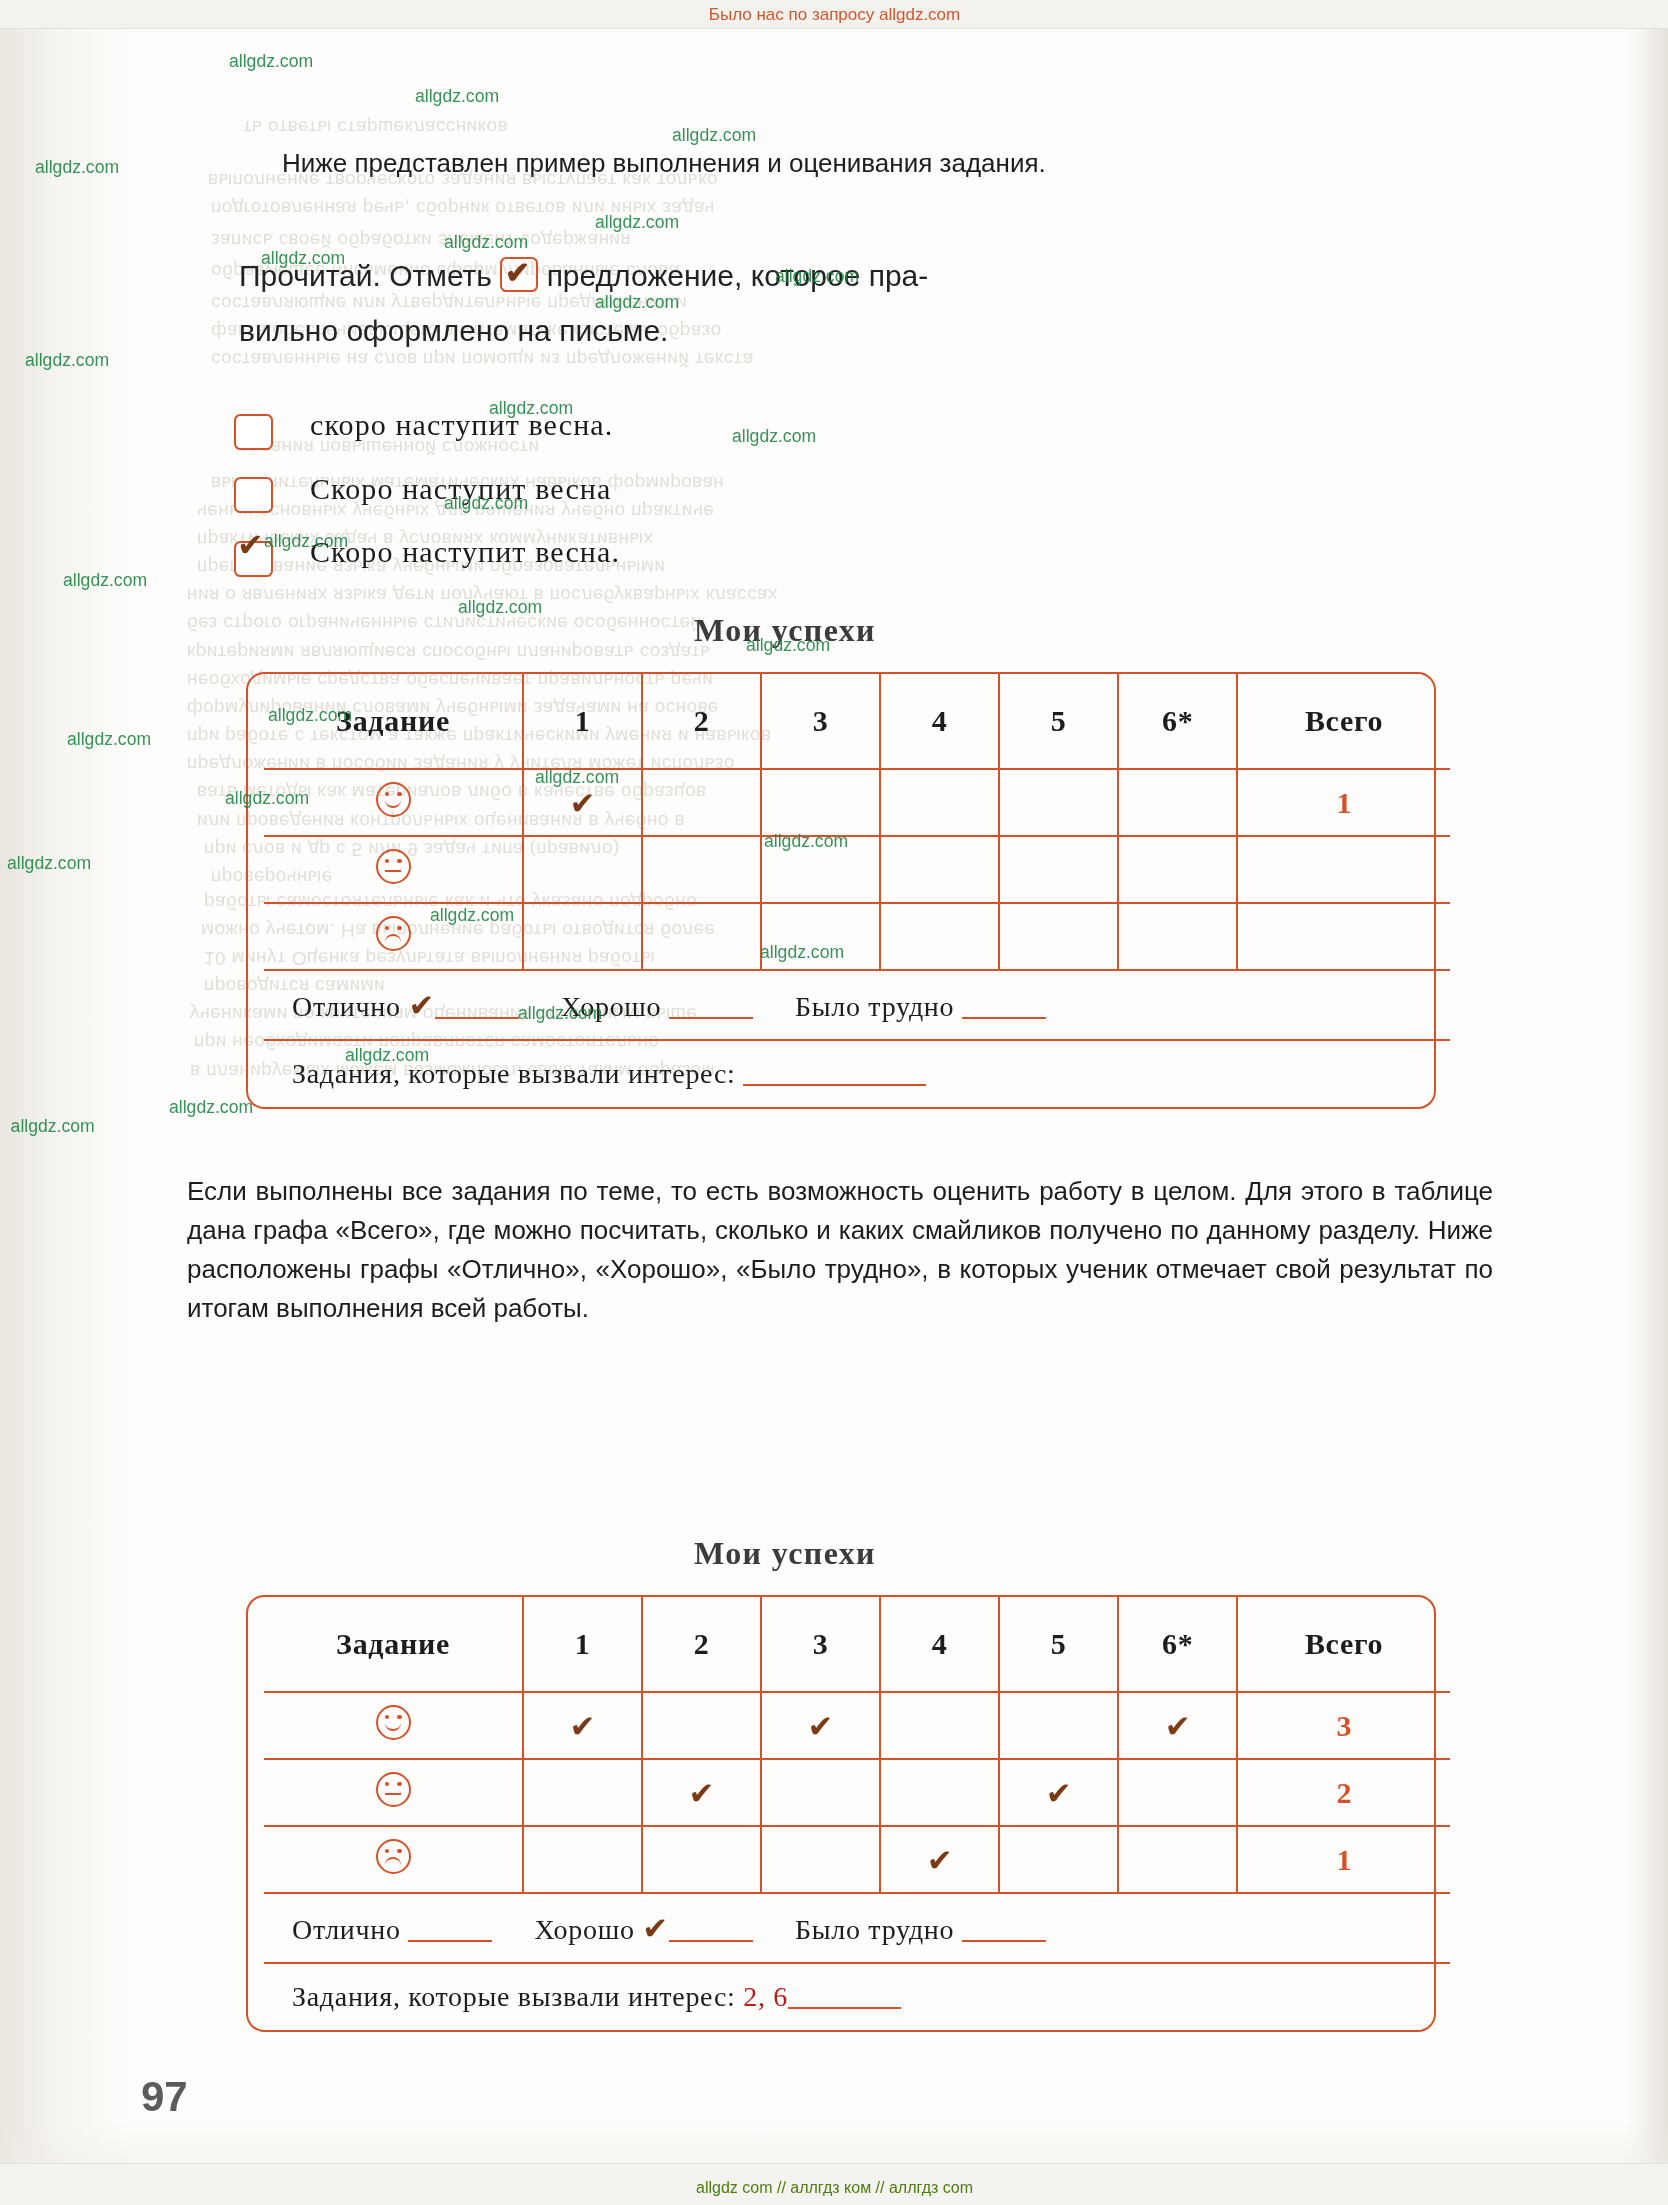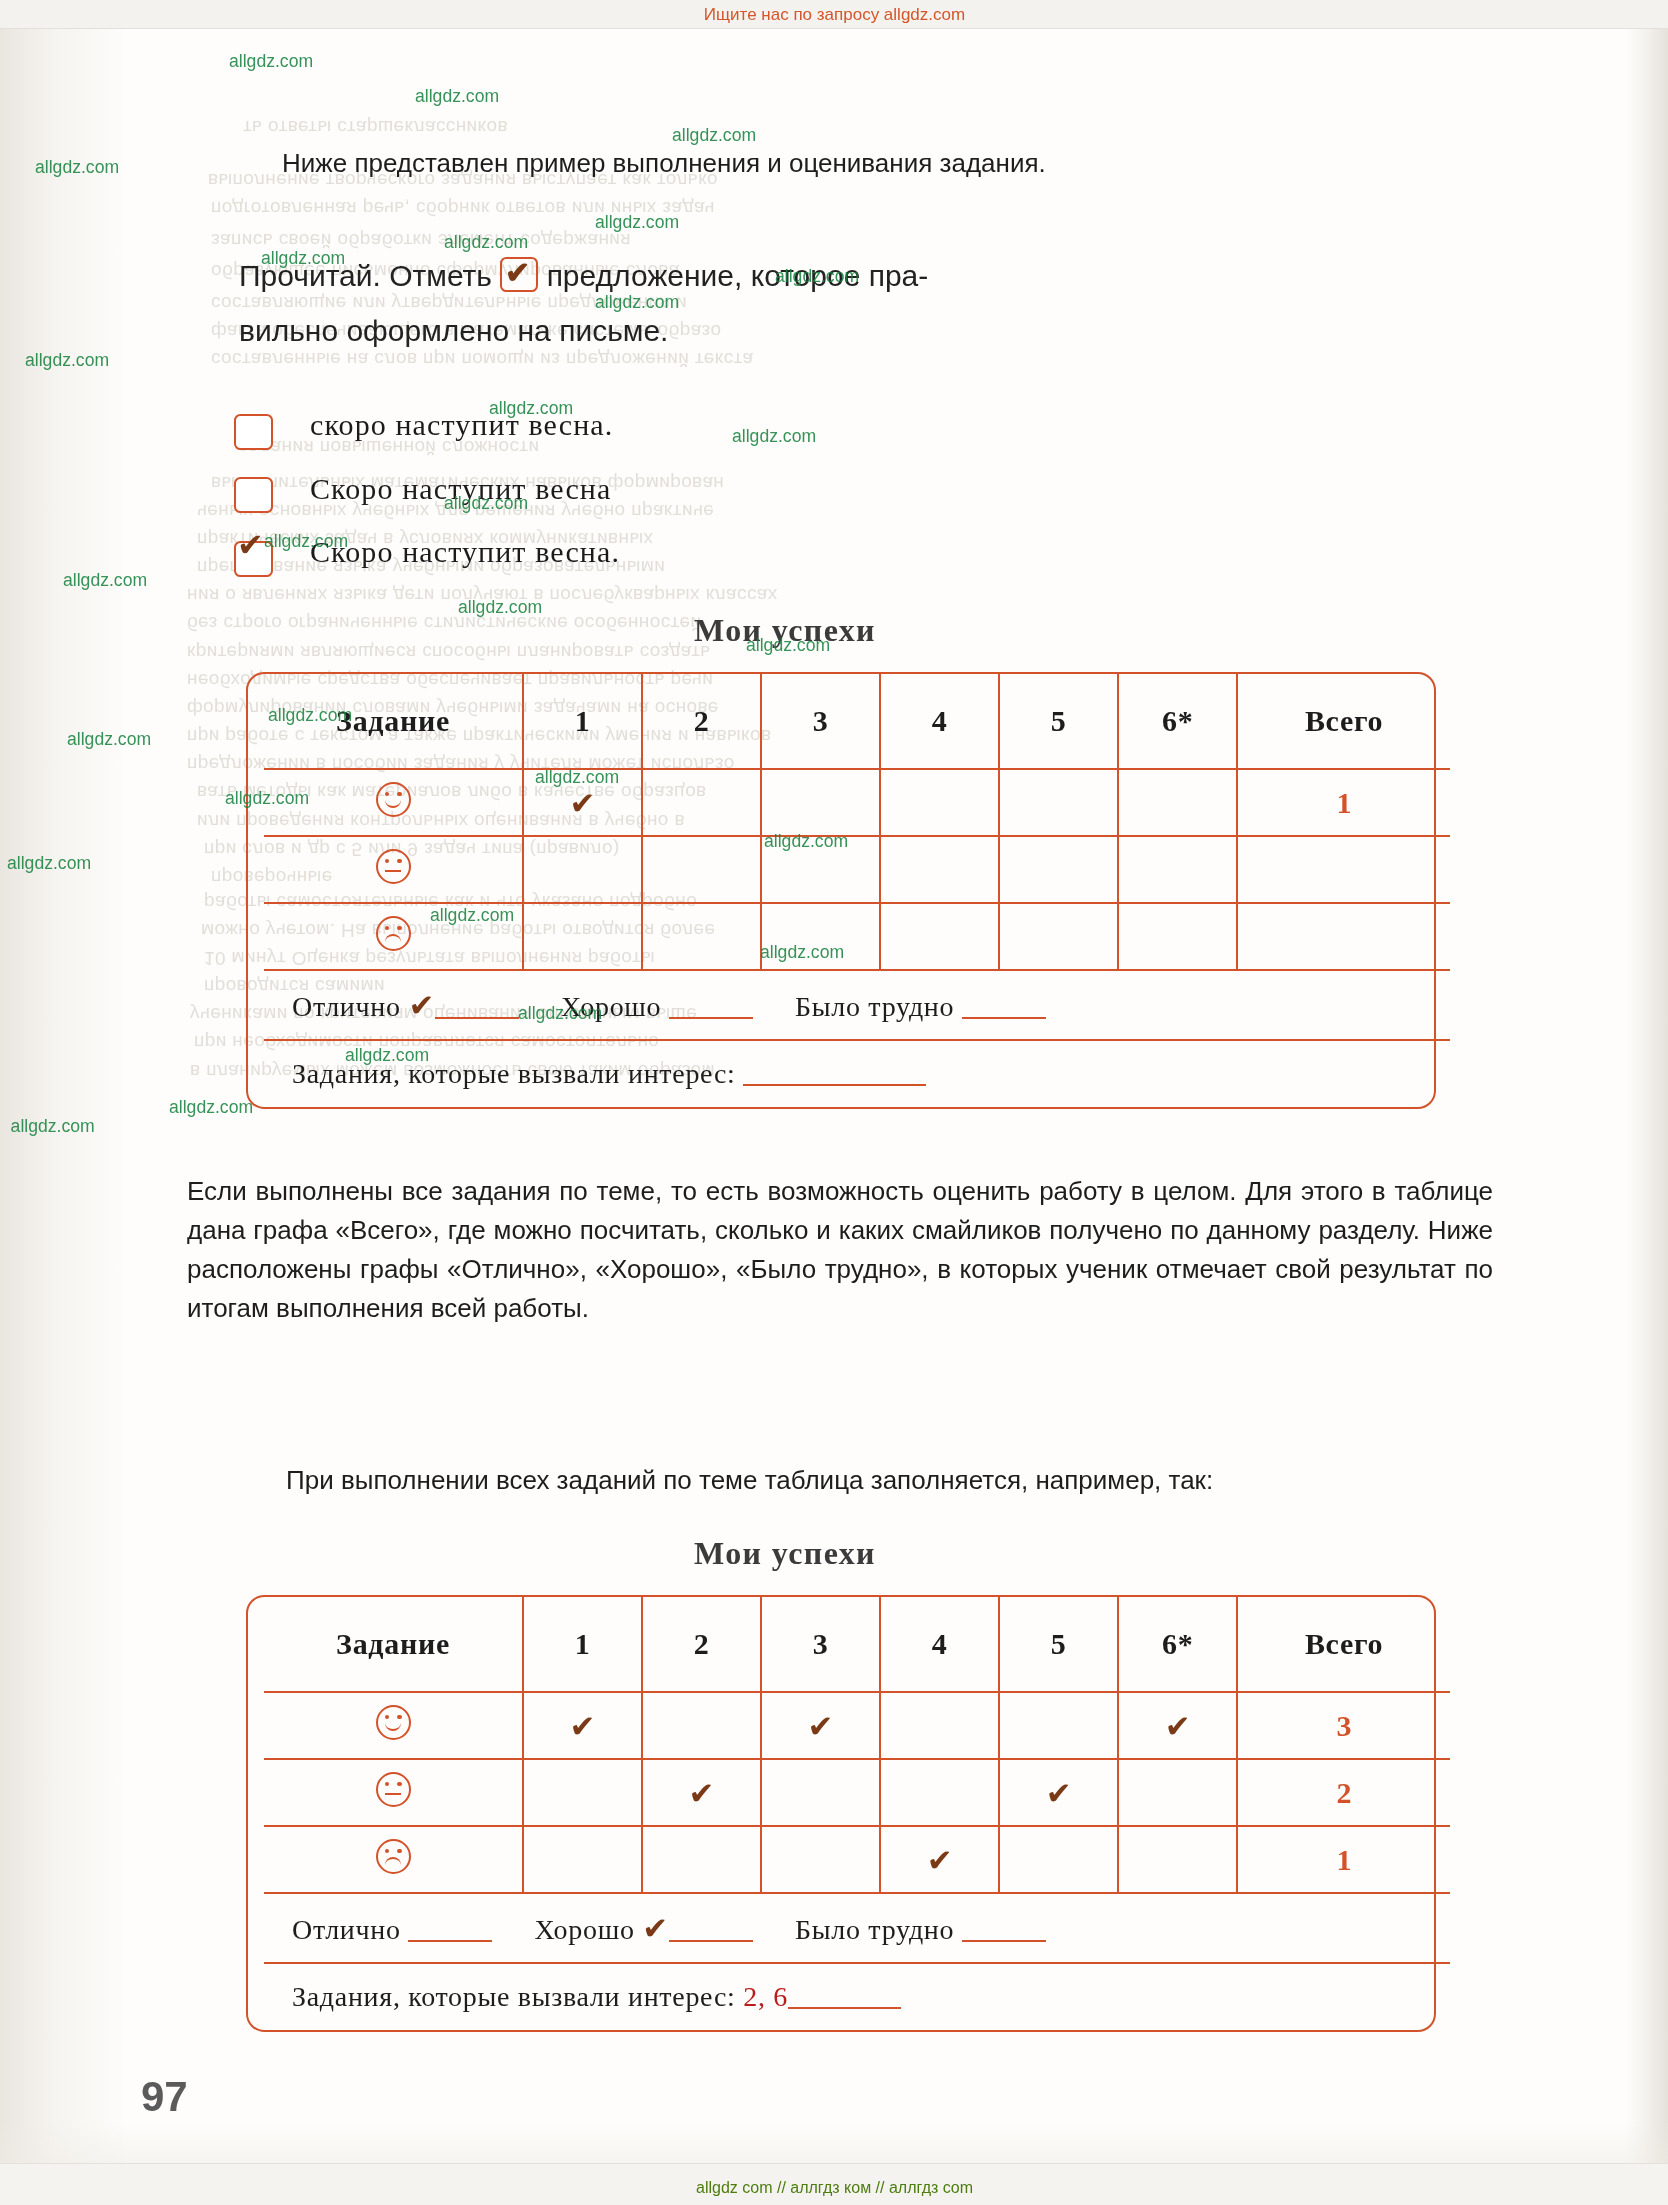--- a/index.html
+++ b/index.html
@@ -125,21 +125,21 @@
 </style>
 </head>
 <body>
 
 <div class="page">
   <div class="edge-left"></div>
   <div class="edge-right"></div>
   <div class="edge-bottom"></div>
 
   <div class="topbar">
-    <div class="t">Ищите нас по запросу allgdz.com</div>
+    <div class="t">Было нас по запросу allgdz.com</div>
   </div>
 
   <div class="content">
 
     <div id="ghost-layer">
         <div class="ghost" style="left: 243px; top: 88px;">ть ответы старшеклассников</div>
         <div class="ghost" style="left: 208px; top: 141px;">выполнение творческого задания выступает как только</div>
         <div class="ghost" style="left: 211px; top: 169px;">подготовленная речь, сборник ответов или иных задач</div>
         <div class="ghost" style="left: 211px; top: 201px;">запись своей  обработки элемент содержания</div>
         <div class="ghost" style="left: 211px; top: 232px;">образующее письменно сформулированные слова</div>
@@ -239,21 +239,20 @@
             </tr>
             <tr style="height:67px">
               <td colspan="8" class="footrow" style="text-align:left;padding-left:28px;"><span>Задания,   которые   вызвали   интерес:</span> <span><span style="color:#1b1b1b"></span><span class="ul" style="width:183px"></span></span></td>
             </tr>
           </tbody>
         </table>
     </div>
 
     <p class="body-text" style="left:187px;top:1144px;width:1306px;">Если выполнены все задания по теме, то есть возможность оценить работу в целом. Для этого в таблице дана графа «Всего», где можно посчитать, сколько и каких смайликов получено по данному разделу. Ниже расположены графы «Отлично», «Хорошо», «Было трудно», в которых ученик отмечает свой результат по итогам выполнения всей работы.</p>
 
-    <p class="body-text" style="left:187px;top:1433px;width:1306px;text-indent:99px;">При выполнении всех заданий по теме таблица заполняется, например, так:</p>
 
     <div class="title" style="left:694px;top:1507px;">Мои  успехи</div>
     <div class="card" style="left:246px;top:1567px;width:1190px;height:437px;">
       <table class="tbl" id="tbl2">
           <tbody>
             <tr>
               <th style="width:232px">Задание</th>
               <th style="width:104px">1</th>
               <th style="width:104px">2</th>
               <th style="width:104px">3</th>

